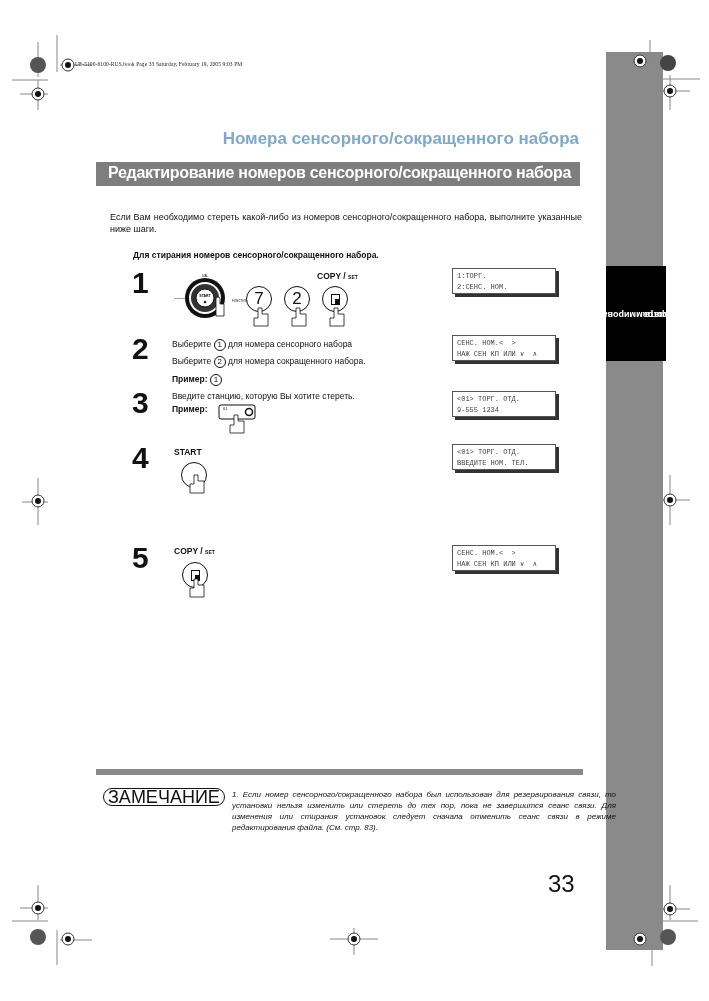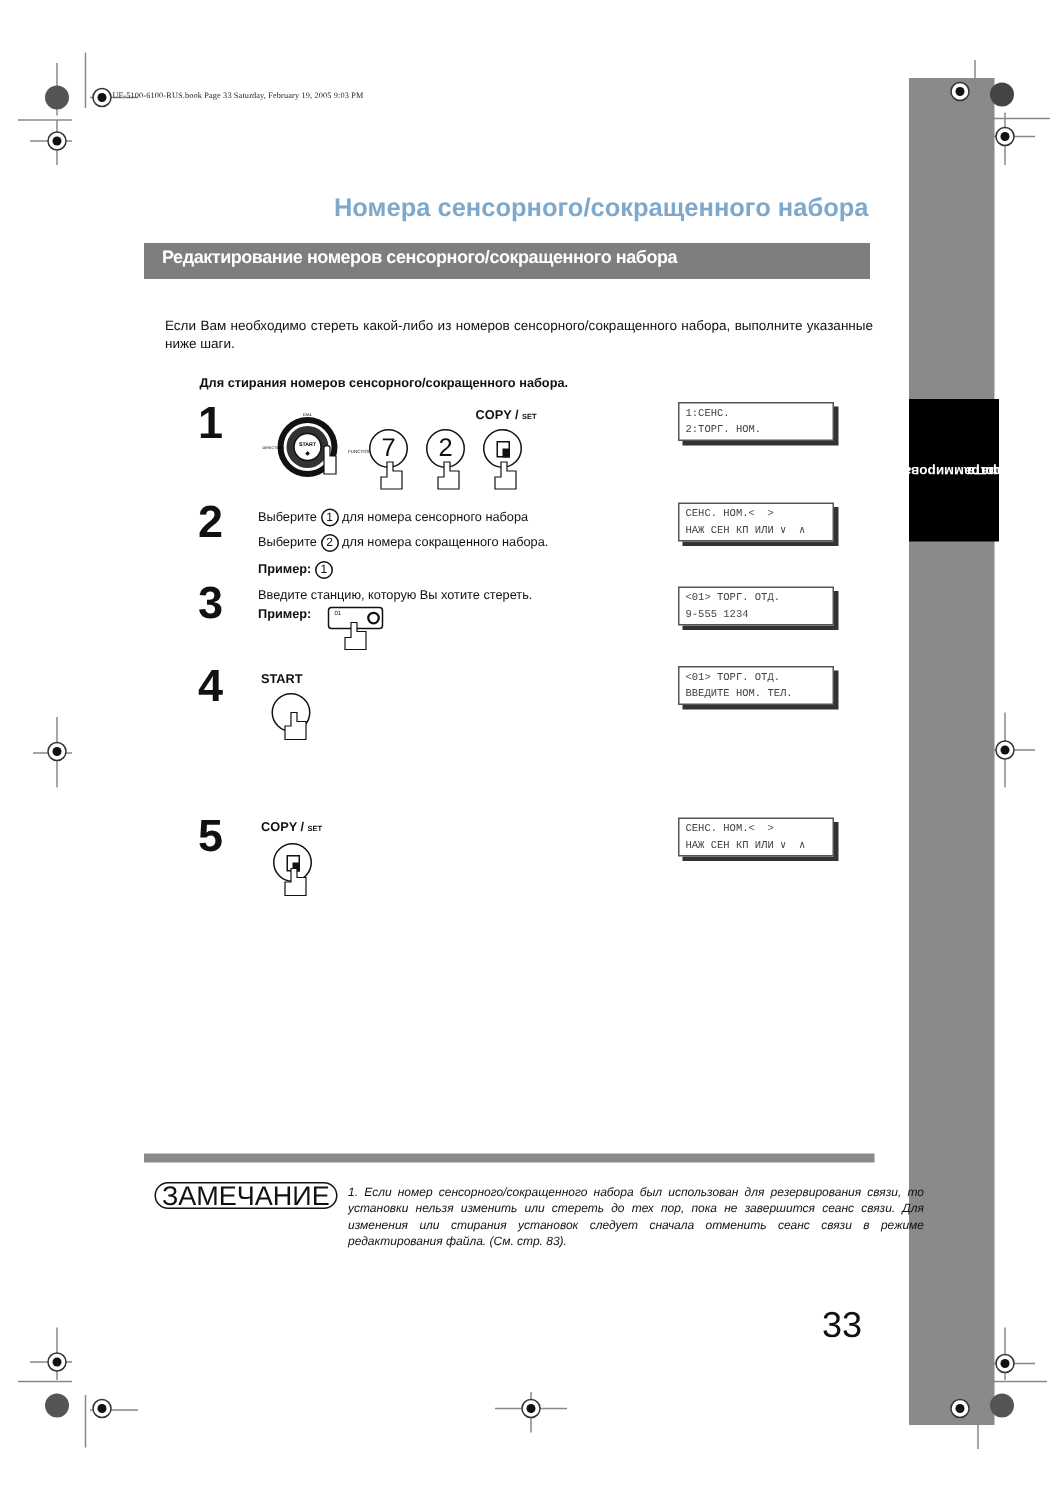--- a/index.html
+++ b/index.html
@@ -6,21 +6,21 @@
   body { width:709px; height:1001px; position:relative; background:#ffffff; overflow:hidden;
          font-family:"Liberation Sans", sans-serif; color:#111; }
   .abs { position:absolute; }
   .side-bar { left:606px; top:52px; width:57px; height:898px; background:#8a8a8a; }
   .side-tab { left:606px; top:266px; width:60px; height:95px; background:#000; }
   .side-tab-text { left:606px; top:266px; width:60px; height:95px; display:flex; align-items:center; justify-content:center; }
   .side-tab-text span { transform:rotate(-90deg); color:#fff; font-size:9px; font-weight:bold; white-space:nowrap; line-height:11px; text-align:left; display:block; }
   .header-meta { left:75px; top:61px; font-family:"Liberation Serif", serif; font-size:5.5px; color:#222; letter-spacing:0.1px; }
   .section-title { right:130px; top:129px; font-size:17px; font-weight:bold; color:#7fa9cc; white-space:nowrap; }
   .banner { left:96px; top:162px; width:484px; height:24px; background:#7e7e7e; }
-  .banner-text { left:108px; top:164px; font-size:12px; font-weight:bold; color:#fff; white-space:nowrap; letter-spacing:-0.3px; }
+  .banner-text { left:108px; top:164px; font-size:16px; font-weight:bold; color:#fff; white-space:nowrap; letter-spacing:-0.3px; }
   .intro { left:110px; top:211px; width:472px; font-size:9px; line-height:12px; text-align:justify; }
   .subheading { left:133px; top:250px; font-size:8.5px; font-weight:bold; white-space:nowrap; }
   .step-num { font-size:30px; font-weight:bold; line-height:30px; }
   .lcd { width:104px; height:26px; border:1px solid #555; box-shadow:3px 3px 0 #333; background:#fff;
          font-family:"Liberation Mono", monospace; font-size:7px; line-height:11px; color:#444; padding:2px 4px; box-sizing:border-box; white-space:pre; }
   .label-bold { font-size:8.5px; font-weight:bold; white-space:nowrap; }
   .label-small { font-size:5px; font-weight:bold; }
   .txt { font-size:8.5px; white-space:nowrap; }
   .circ-num { display:inline-block; width:10px; height:10px; border:1px solid #111; border-radius:50%; text-align:center; line-height:10px; font-size:8px; vertical-align:middle; }
   .key-round { width:26px; height:26px; border:1.5px solid #111; border-radius:50%; background:#fff; box-sizing:border-box;
@@ -139,21 +139,21 @@
 <div class="abs key-round" style="left:322px;top:286px">
     <span class="key-copy-glyph"></span>
   </div>
 <svg class="abs" style="left:252px;top:306px" width="110" height="22">
   <g fill="#fff" stroke="#111" stroke-width="0.8">
     <path d="M6 2 l0 10 l-4 0 l0 8 l14 0 l0 -12 l-6 0 l0 -6 z"></path>
     <path d="M44 2 l0 10 l-4 0 l0 8 l14 0 l0 -12 l-6 0 l0 -6 z"></path>
     <path d="M82 2 l0 10 l-4 0 l0 8 l14 0 l0 -12 l-6 0 l0 -6 z"></path>
   </g>
 </svg>
-<div class="abs lcd" style="left:452px;top:268px"><div>1:СЕНС.</div><div>2:ТОРГ. НОМ.</div></div>
+<div class="abs lcd" style="left:452px;top:268px"><div>1:ТОРГ.</div><div>2:СЕНС. НОМ.</div></div>
 
 <div class="abs step-num" style="left:132px;top:334px">2</div>
 <div class="abs txt" style="left:172px;top:339px">
   <span>Выберите</span> <span class="circ-num">1</span> <span>для номера сенсорного набора</span>
 </div>
 <div class="abs txt" style="left:172px;top:356px">
   <span>Выберите</span> <span class="circ-num">2</span> <span>для номера сокращенного набора.</span>
 </div>
 <div class="abs txt" style="left:172px;top:374px">
   <b>Пример:</b> <span class="circ-num">1</span>

